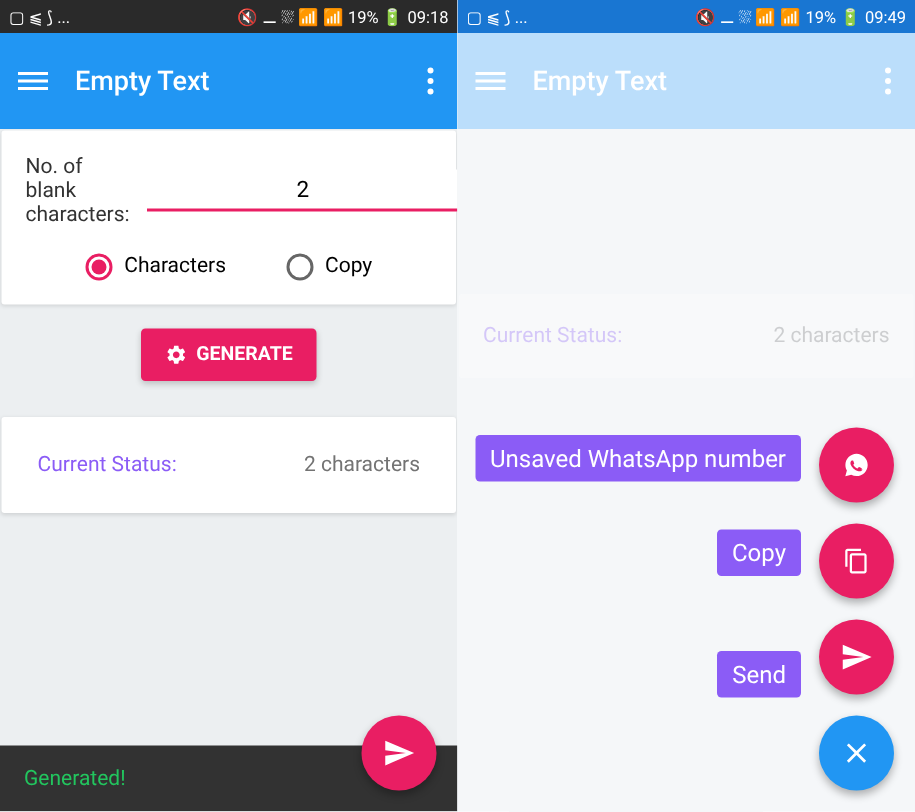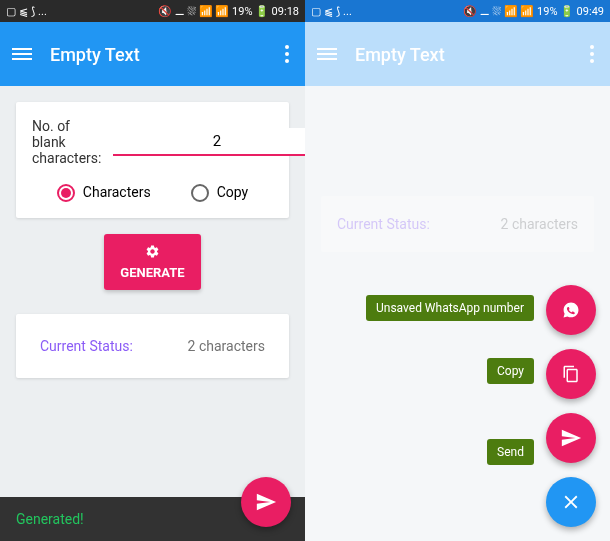--- a/index.html
+++ b/index.html
@@ -14,48 +14,48 @@
 .status-right { display: flex; gap: 3px; align-items: center; }
 
 .app-bar { height: 64px; background: #2196F3; color: #fff; display: flex; align-items: center; padding: 0 12px; }
 .app-bar.faded { background: #BBDEFB; color: #fff; }
 .hamburger { width: 20px; margin-right: 18px; cursor: pointer; }
 .hamburger div { height: 2px; background: #fff; margin: 3px 0; }
 .app-title { font-size: 18px; font-weight: 500; flex: 1; }
 .kebab { display: flex; flex-direction: column; gap: 3px; cursor: pointer; padding: 4px; }
 .kebab span { width: 4px; height: 4px; background: #fff; border-radius: 50%; }
 
-.card { background: #fff; margin: 16px; border-radius: 2px; box-shadow: 0 1px 3px rgba(0,0,0,0.12); padding: 16px; }
+.card { background: #fff; margin: 1px; border-radius: 2px; box-shadow: 0 1px 3px rgba(0,0,0,0.12); padding: 16px; }
 .card.faded { opacity: 0.3; box-shadow: none; padding: 20px 16px; margin-top: 110px; }
 
 .input-row { display: flex; align-items: center; gap: 12px; }
 .input-label { font-size: 14px; color: #333; }
 .input-field { flex: 1; border: none; border-bottom: 2px solid #e91e63; text-align: center; font-size: 15px; padding: 4px; outline: none; }
 
 .radio-row { display: flex; justify-content: center; gap: 40px; margin-top: 18px; }
 .radio-item { display: flex; align-items: flex-start; gap: 8px; cursor: pointer; }
 .radio { width: 18px; height: 18px; border: 2px solid #666; border-radius: 50%; display: flex; align-items: center; justify-content: center; }
 .radio.checked { border-color: #e91e63; }
 .radio.checked::after { content: ''; width: 10px; height: 10px; background: #e91e63; border-radius: 50%; }
 .radio-label { font-size: 14px; }
 
-.generate-btn { display: flex; align-items: center; justify-content: center; gap: 6px; margin: 16px auto 24px; background: #e91e63; color: #fff; padding: 10px 16px; border-radius: 3px; cursor: pointer; width: fit-content; box-shadow: 0 2px 4px rgba(0,0,0,0.2); flex-direction: column; }
+.generate-btn { display: flex; align-items: center; justify-content: center; gap: 6px; margin: 16px auto 24px; background: #e91e63; color: #fff; padding: 10px 16px; border-radius: 3px; cursor: pointer; width: fit-content; box-shadow: 0 2px 4px rgba(0,0,0,0.2); }
 .gear { width: 15px; height: 15px; }
 
 .status-card { display: flex; justify-content: space-between; align-items: center; padding: 24px 24px; }
 .status-label { font-weight: normal; font-size: 14px; color: #8b5cf6; }
 .status-value { font-size: 14px; color: #737373; }
 
 .snackbar { position: absolute; bottom: 0; left: 0; right: 0; height: 44px; background: #323232; color: #22c55e; display: flex; align-items: center; padding: 0 16px; font-size: 14px; }
 
 .fab { position: absolute; width: 50px; height: 50px; border-radius: 50%; display: flex; align-items: center; justify-content: center; box-shadow: 0 3px 6px rgba(0,0,0,0.3); cursor: pointer; }
 .fab-pink { background: #e91e63; }
 .fab-blue { background: #2196F3; }
 
-.fab-label { position: absolute; background: #4d7c0f; color: #fff; padding: 6px 10px; border-radius: 3px; font-size: 12px; white-space: nowrap; }
+.fab-label { position: absolute; background: #8b5cf6; color: #fff; padding: 6px 10px; border-radius: 3px; font-size: 16px; white-space: nowrap; }
 
 .icon-svg { width: 22px; height: 22px; fill: #fff; }
 .icon-svg-sm { width: 18px; height: 18px; fill: #fff; }
 
 
 .fab-send-left { bottom: 14px; right: 14px; }
 
 
 .fab-close { bottom: 14px; right: 14px; }
 .fab-send-r { bottom: 78px; right: 14px; }

